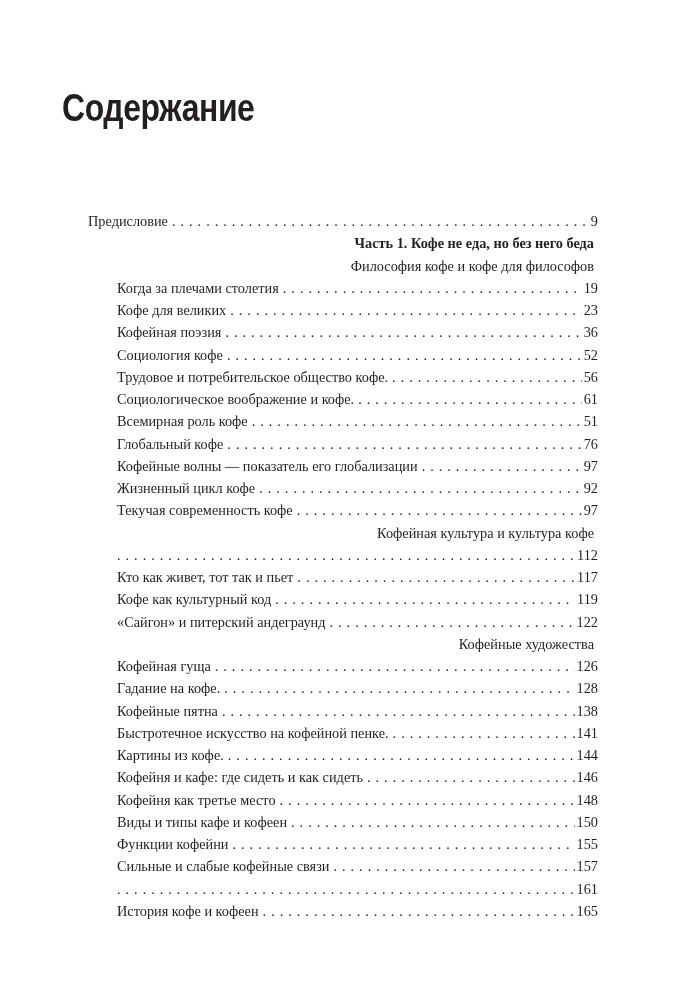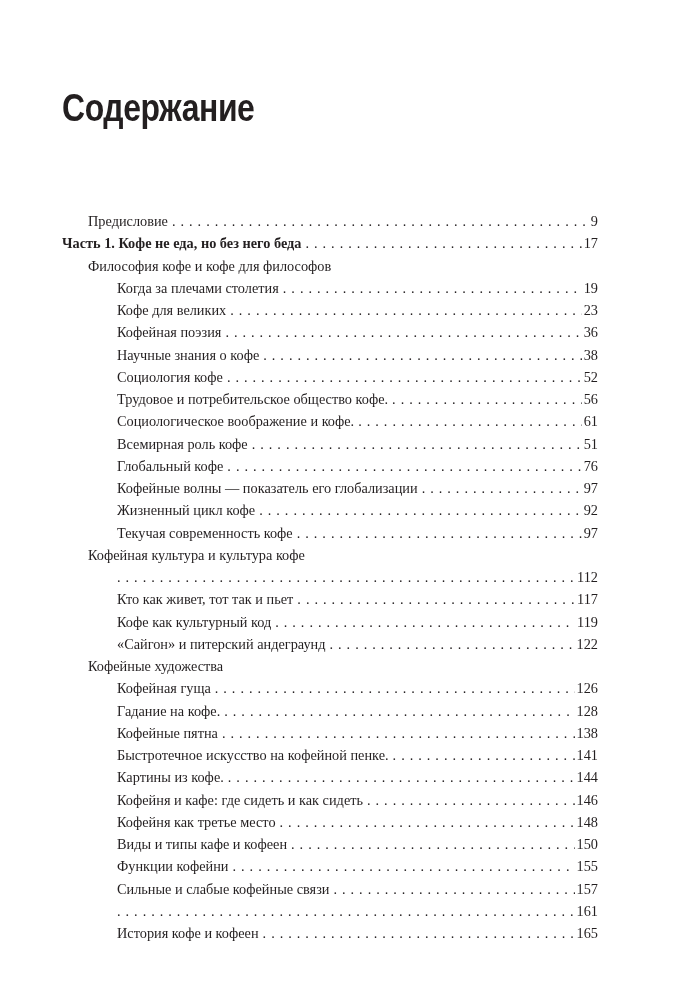--- a/index.html
+++ b/index.html
@@ -35,28 +35,28 @@
     width: 536px;
     margin: 0;
     padding: 0;
     list-style: none;
     font-family: "Liberation Serif", serif;
     font-size: 14.3px;
     color: #231f20;
   }
   .toc-entry {
     display: flex;
-    align-items: flex-start;
+    align-items: flex-end;
     height: 22.25px;
     line-height: 22.25px;
     white-space: nowrap;
     overflow: hidden;
   }
   .toc-entry.level-0 { padding-left: 26px; }
-  .toc-entry.level-part { padding-left: 0; font-weight: bold; }
+  .toc-entry.level-part { padding-left: 0; font-weight: bold; flex-direction: column; }
   .toc-entry.level-1 { padding-left: 26px; flex-direction: column; }
   .toc-entry.level-2 { padding-left: 55px; }
   .toc-title {
     flex: 0 0 auto;
     padding-right: 4px;
   }
   .toc-leader {
     flex: 1 1 auto;
     overflow: hidden;
     font-weight: normal;
@@ -105,25 +105,20 @@
       <span class="toc-title">Кофе для великих</span>
       <span class="toc-leader"></span>
       <span class="toc-page">23</span>
     </li>
   <li class="toc-entry level-2">
       <span class="toc-title">Кофейная поэзия</span>
       <span class="toc-leader"></span>
       <span class="toc-page">36</span>
     </li>
   <li class="toc-entry level-2">
-      <span class="toc-title">Научные знания о кофе</span>
-      <span class="toc-leader"></span>
-      <span class="toc-page">38</span>
-    </li>
-  <li class="toc-entry level-2">
       <span class="toc-title">Социология кофе</span>
       <span class="toc-leader"></span>
       <span class="toc-page">52</span>
     </li>
   <li class="toc-entry level-2">
       <span class="toc-title">Трудовое и потребительское общество кофе.</span>
       <span class="toc-leader"></span>
       <span class="toc-page">56</span>
     </li>
   <li class="toc-entry level-2">

